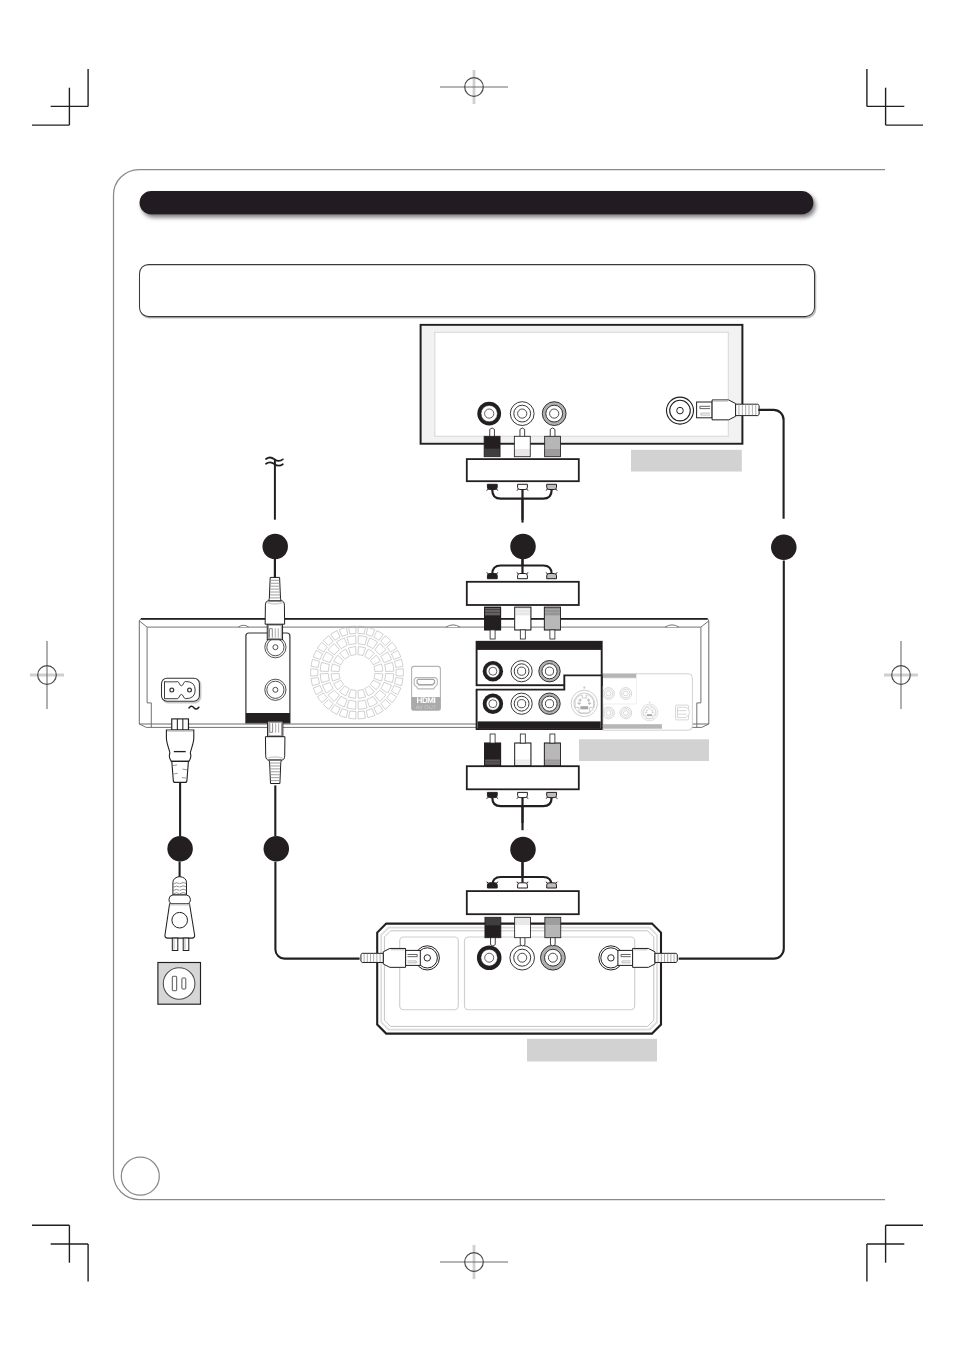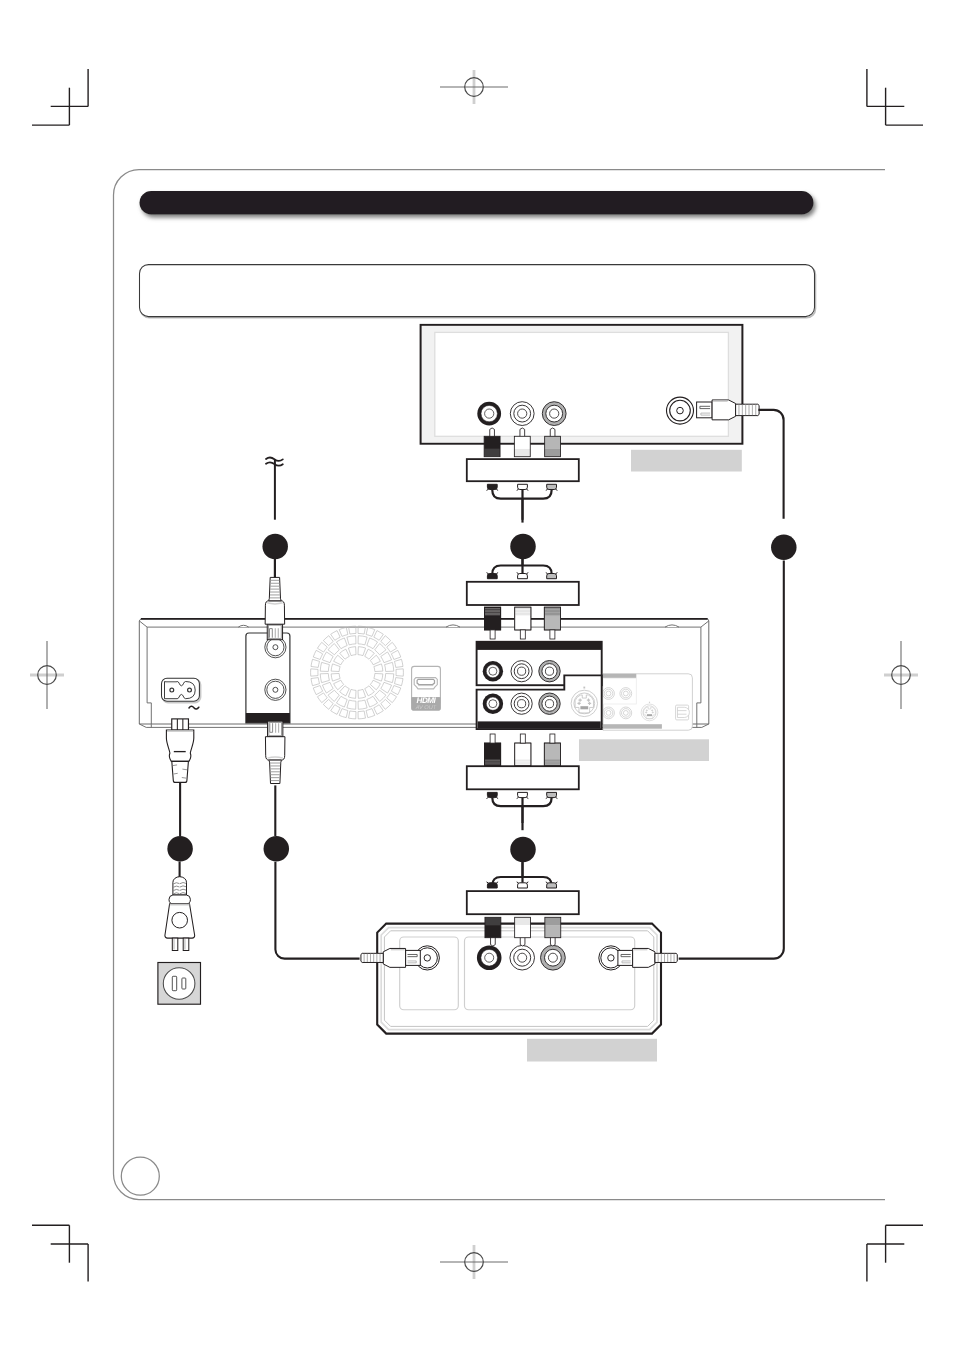--- a/index.html
+++ b/index.html
@@ -1,17 +1,17 @@
 <!DOCTYPE html>
 <html><head>
 <meta charset="utf-8">
 <style>
   html,body{margin:0;padding:0;background:#fff;}
   body{width:954px;height:1350px;overflow:hidden;font-family:"Liberation Sans",sans-serif;}
-  #page{position:relative;width:954px;height:1338px;background:#fff;font-style:italic;}
+  #page{position:relative;width:954px;height:1338px;background:#fff;}
   svg{display:block;}
   text{font-family:"Liberation Sans",sans-serif;-webkit-font-smoothing:antialiased;text-rendering:geometricPrecision;}
 </style>
 </head>
 <body>
 
 <div id="page">
 <svg width="954" height="1350" viewBox="0 0 954 1350" xmlns="http://www.w3.org/2000/svg">
 <defs>
         <filter id="sh" x="-25%" y="-80%" width="160%" height="320%">

